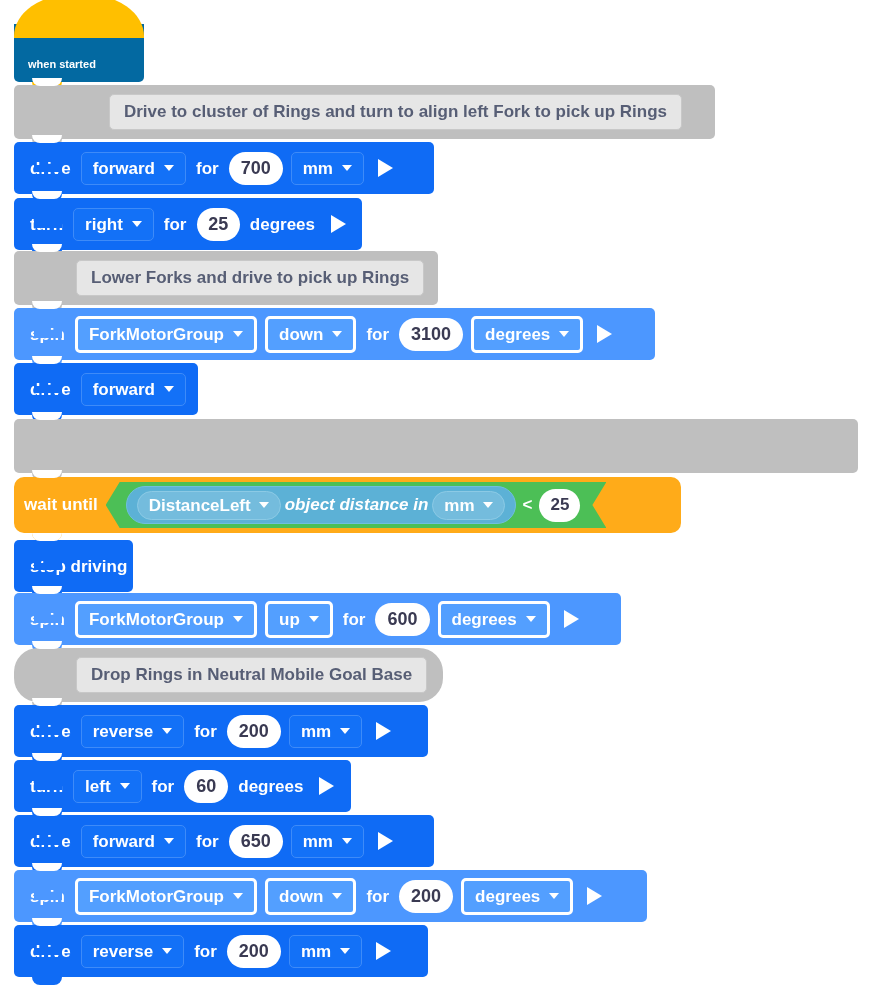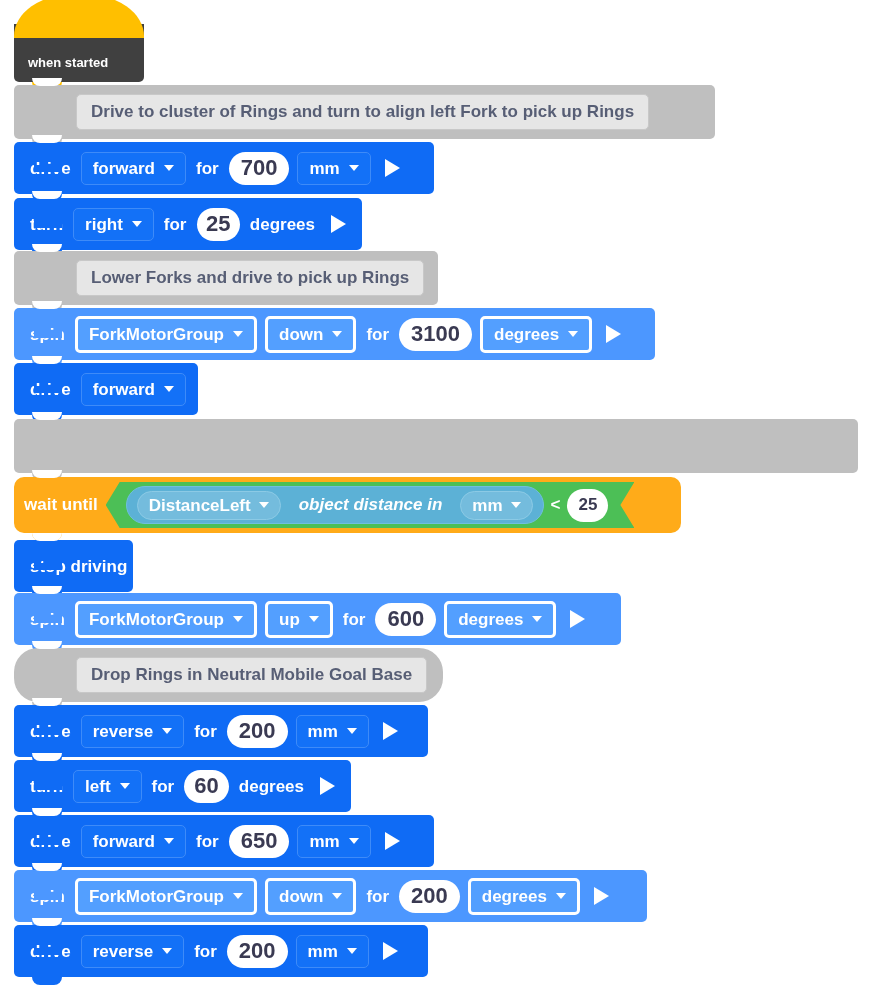--- a/index.html
+++ b/index.html
@@ -65,23 +65,23 @@
   .notch-bot {
     bottom: -8px;
     border-radius: 0 0 9px 9px;
   }
   .c-drive    { background: #0F6BF5; }
   .c-spin     { background: #4C97FF; }
 
   
   .hatblock {
     position: absolute;
-    background: #404040;
+    background: #0369a1;
     color: #fff;
-    font-size: 13px;
+    font-size: 11px;
     font-weight: bold;
     border-radius: 0 0 5px 5px;
     display: flex;
     align-items: flex-end;
     padding: 0 14px 12px 14px;
   }
   .hat-dome {
     position: absolute;
     left: 0; top: -30px;
     width: 100%;
@@ -137,21 +137,21 @@
     flex: 0 0 auto;
   }
 
   .numfield {
     display: inline-flex;
     align-items: center;
     justify-content: center;
     background: #ffffff;
     color: #3A3A52;
     border-radius: 999px;
-    font-size: 22px;
+    font-size: 18px;
     font-weight: bold;
     min-width: 42px;
     height: 33px;
     padding: 0 12px;
     margin: 0 4px;
     line-height: 1;
   }
 
   .playarrow {
     display: inline-block;
@@ -194,21 +194,21 @@
     display: inline-flex;
     align-items: center;
     background: #5CB1D6;
     border: 1px solid #70BEDE;
     border-radius: 999px;
     height: 38px;
     padding: 0 10px;
     color: #ffffff;
     font-size: 17px;
     font-weight: bold;
-    gap: 15px;
+    gap: 1px;
   }
   .reporter .sub {
     display: inline-flex;
     align-items: center;
     gap: 8px;
     background: #74BCDD;
     border: 1px solid #8CCAE5;
     border-radius: 999px;
     padding: 5px 11px;
     line-height: 1;
@@ -231,21 +231,21 @@
 </style>
 </head>
 <body>
 
 <div id="canvas">
     <div class="hatblock" style="left: 14px; top: 24px; width: 130px; height: 58px;">
       <span class="hat-dome"></span>
       <span class="lbl">when started</span>
       <span class="notch-bot" style="background: rgb(255, 191, 0);"></span>
     </div>
-    <div class="commentblock" style="left: 14px; top: 85px; width: 701px; height: 54px;">
+    <div class="commentblock" style="left: 14px; top: 85px; width: 701px; height: 54px; justify-content: center;">
       <span class="notch-top"></span>
       <span class="notch-bot" style="background: rgb(191, 191, 191);"></span>
       <div class="comment-field">Drive to cluster of Rings and turn to align left Fork to pick up Rings</div>
     </div>
     <div class="block notched c-drive" style="left: 14px; top: 142px; width: 420px; height: 52px;">
       <span class="notch-top"></span>
       <span class="notch-bot" style="background: rgb(15, 107, 245);"></span>
       <span class="lbl">drive</span>
       <span class="dropdown">
         <span>forward</span>

